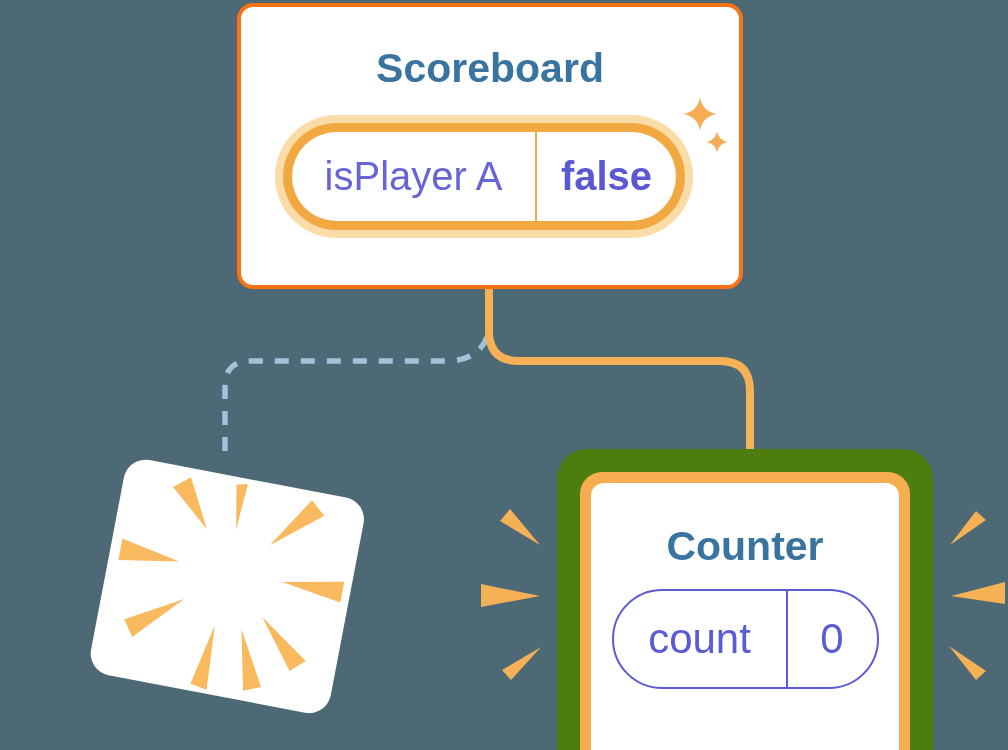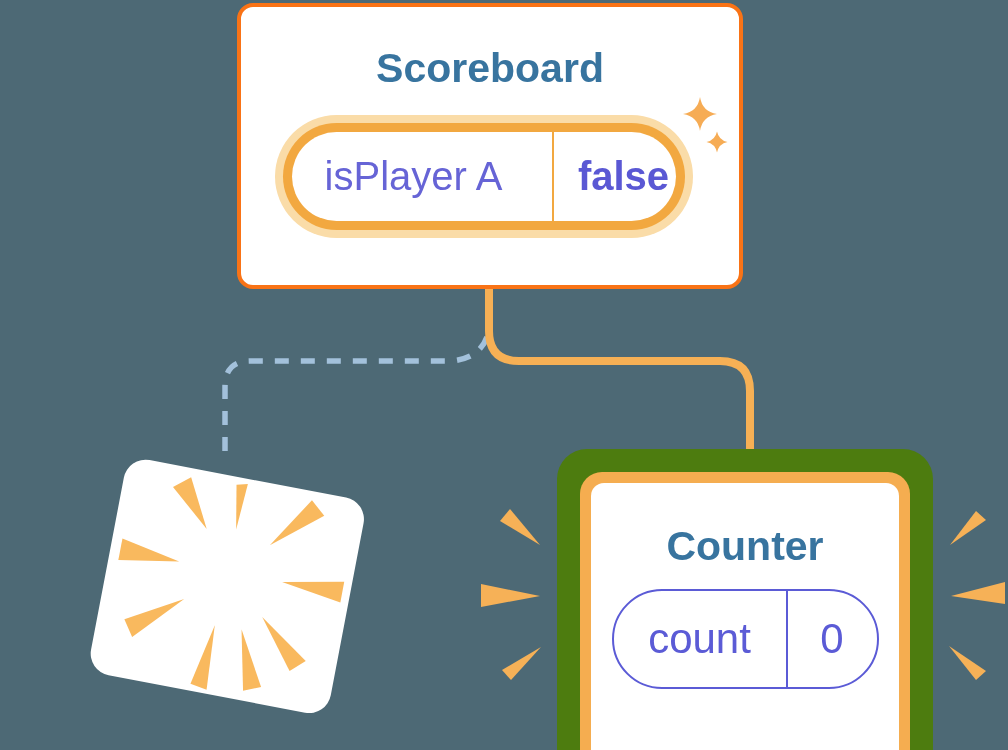--- a/index.html
+++ b/index.html
@@ -25,21 +25,21 @@
   .pill-halo{
     position:absolute;left:34px;top:108px;width:418px;height:123px;
     background:#FADCA8;border-radius:62px;padding:8px;box-sizing:border-box;
   }
   .pill-orange{
     background:#F2A840;border-radius:54px;padding:9px;height:100%;
     box-sizing:border-box;
   }
   .pill-white{
     background:#fff;border-radius:45px;height:100%;display:flex;
-    align-items:stretch;overflow:hidden;gap:17px;
+    align-items:stretch;overflow:hidden;
   }
   .pill-cell{
     display:flex;align-items:center;justify-content:center;
     font-size:40px;color:#6664D6;
   }
   .pill-key{flex:0 0 243px;}
   .pill-div{flex:0 0 2px;background:#F2A840;}
   .pill-val{flex:1;font-weight:bold;color:#5A58D4;}
 
   

